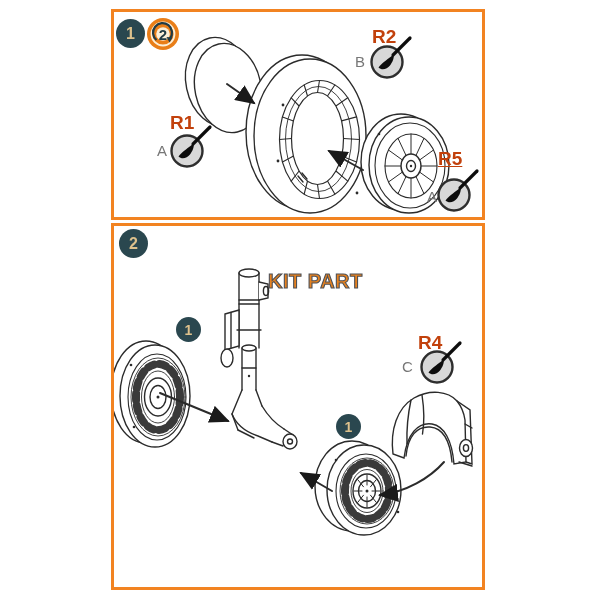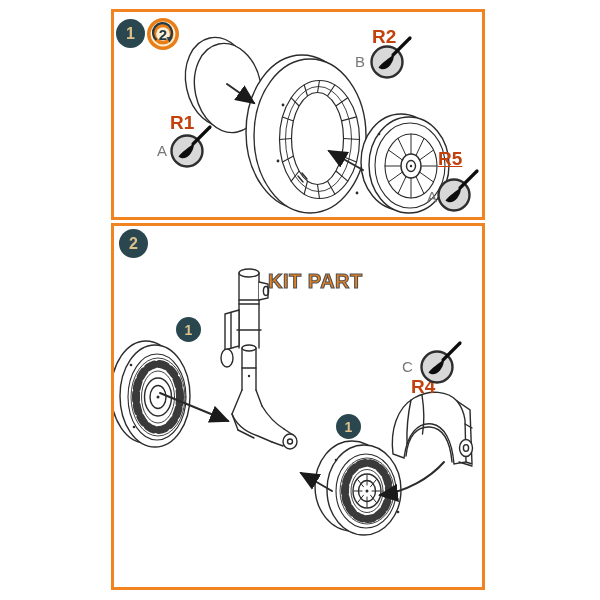--- a/index.html
+++ b/index.html
@@ -237,21 +237,21 @@
 
     <div class="kit-part" style="left:154px;top:44px;">KIT PART</div>
 
     <div class="badge sub-badge" style="left:62px;top:91px;">
       <span>1</span>
     </div>
     <div class="badge sub-badge" style="left:222px;top:188px;">
       <span>1</span>
     </div>
 
-    <div class="part-code" style="left:297px;top:106px;margin-top:44px;">R4</div>
+    <div class="part-code" style="left:304px;top:106px;">R4</div>
     <div class="variant" style="left:288px;top:132px;">C</div>
     <svg class="brush-icon" style="left:303px;top:114px;" viewBox="0 0 46 46">
       <circle cx="20" cy="27" r="15.5" fill="#D8D8D8" stroke="#2E2E2E" stroke-width="2.4"></circle>
       <path d="M43 3 L26 20" stroke="#0D0D0D" stroke-width="3.2" stroke-linecap="round"></path>
       <path d="M26.5 19.5 C22 23 15 28 11.5 32.5 C14.5 35.5 20 34.5 23 30.5 C25.5 27 27.5 23 26.5 19.5 Z" fill="#0D0D0D"></path>
     </svg>
   </section>
 </div>
 
 </body></html>

